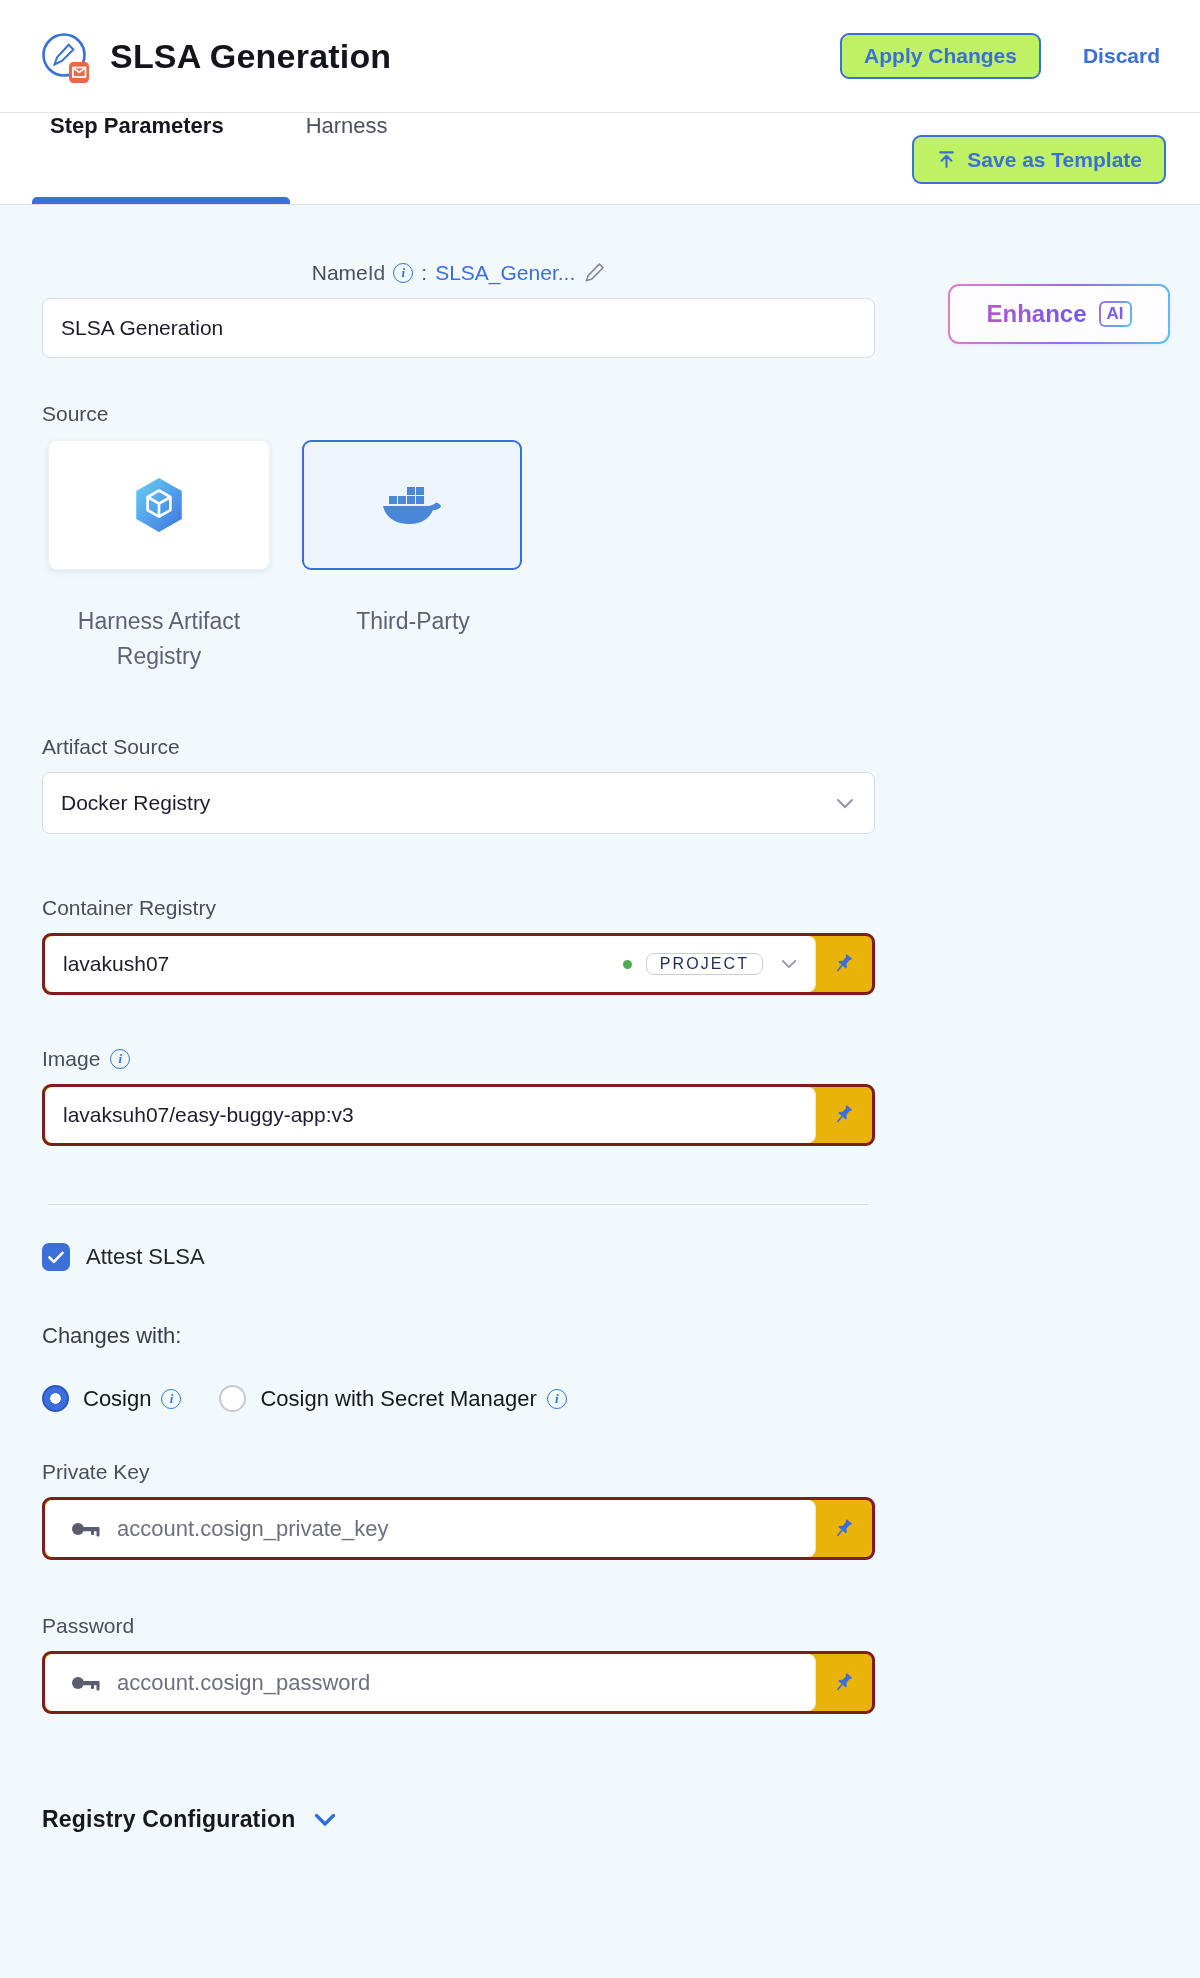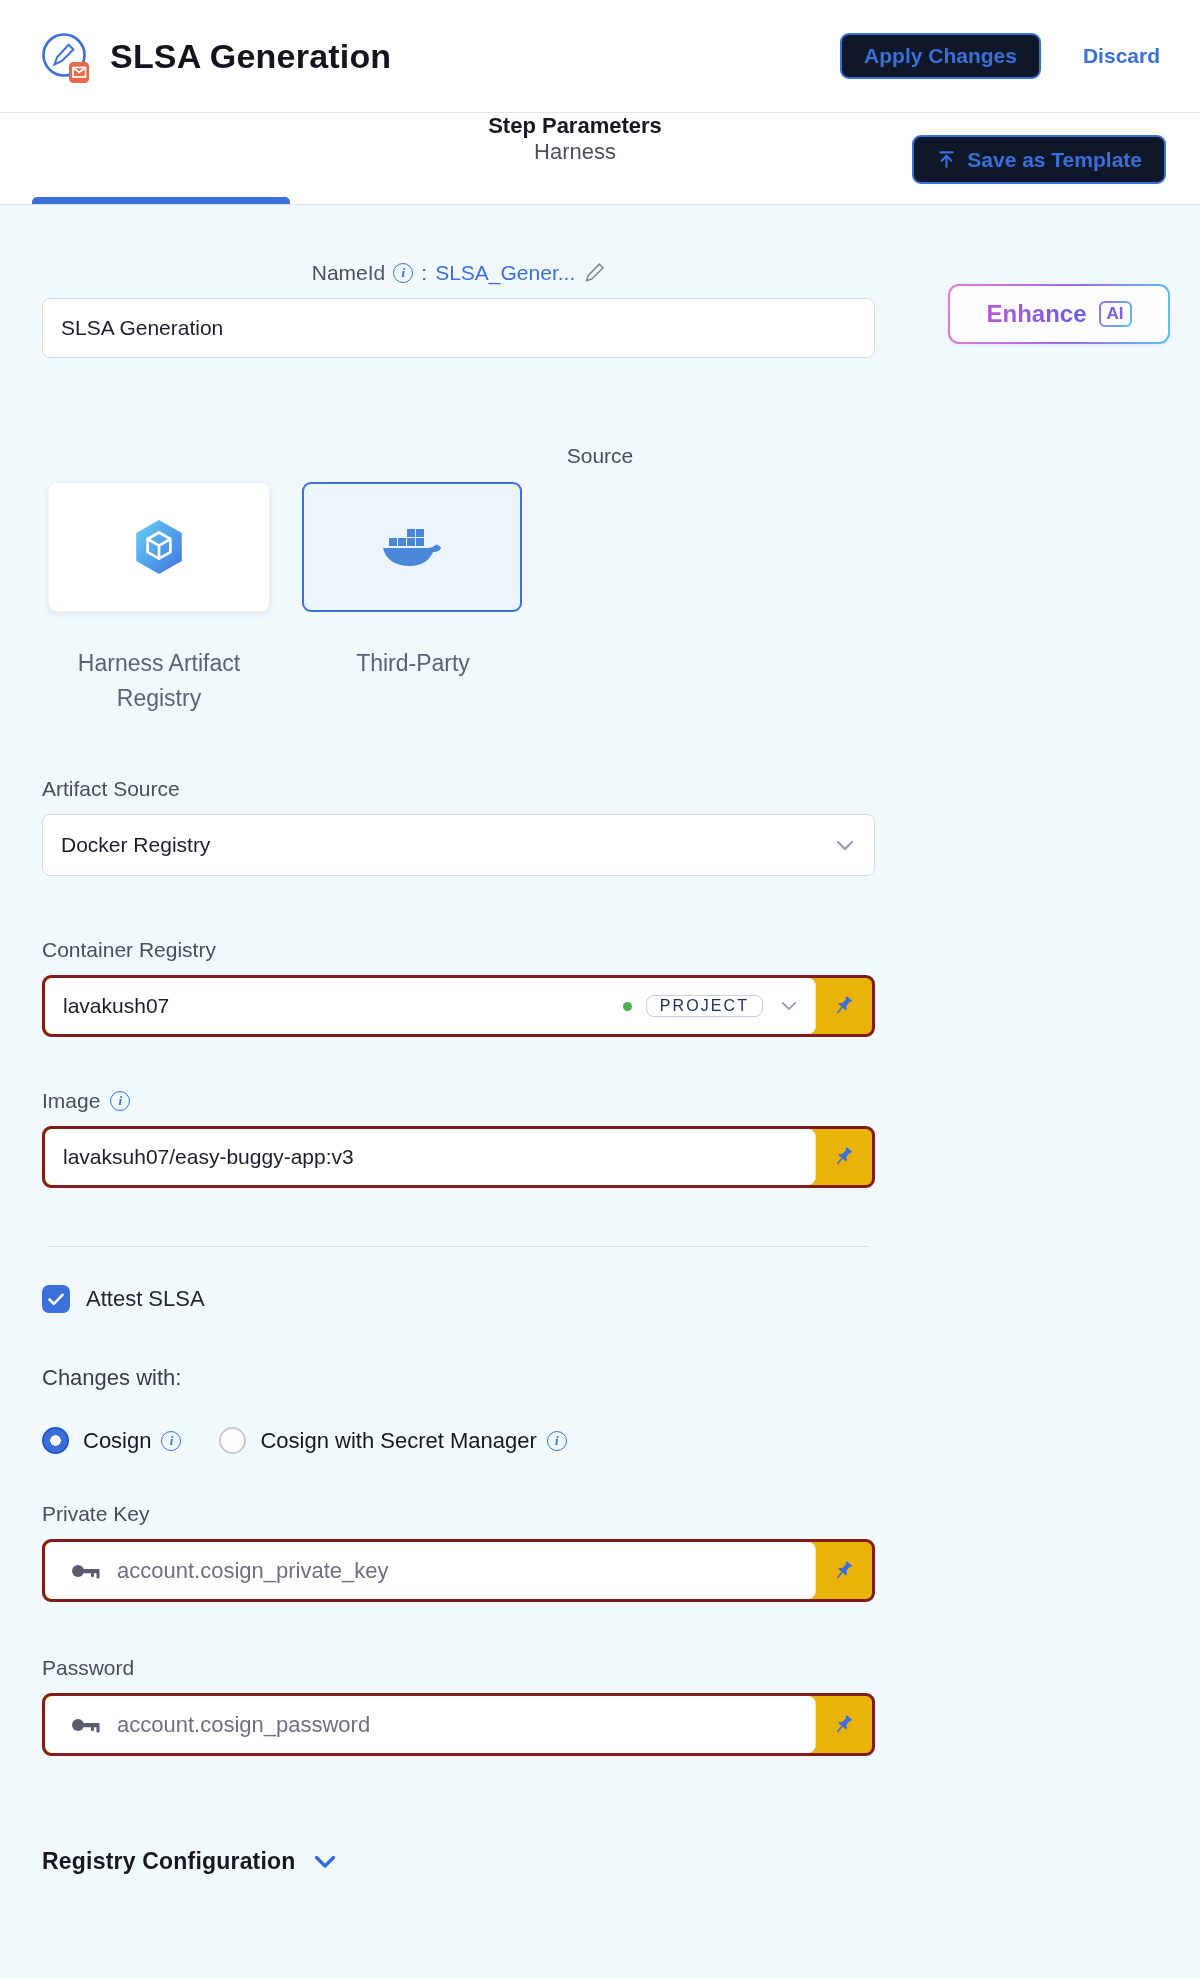--- a/index.html
+++ b/index.html
@@ -14,30 +14,30 @@
   
   .titlebar {
     height:113px; background:#fff; border-bottom:1px solid #e3e4ec;
     display:flex; align-items:center; padding:0 40px;
   }
   .step-icon { width:52px; height:54px; flex:0 0 auto; margin-top:4px; }
   .page-title { font-size:34px; font-weight:700; color:#14141c; margin-left:18px; letter-spacing:0.2px; }
   .titlebar-spacer { flex:1; }
   .btn-outline {
     display:inline-flex; align-items:center; gap:10px;
-    border:2px solid #3b6fd9; color:#3b6fd9; background:#0f172a;
+    border:2px solid #3b6fd9; color:#3b6fd9; background:#bef264;
     border-radius:9px; font-weight:700; font-size:21px;
     padding:8px 22px; height:46px; cursor:pointer; font-family:inherit;
   }
   .link-btn { color:#3b6fd9; font-weight:700; font-size:21px; background:none; border:none; margin-left:42px; cursor:pointer; font-family:inherit; }
 
   
   .tabbar {
     height:92px; background:#fff; border-bottom:1px solid #dddee8;
-    display:flex; align-items:center; padding:0 34px; position:relative;flex-direction:column;
+    display:flex; padding:0 34px; position:relative;
   }
   .tab { font-size:22px; color:#4e505f; margin-right:50px; padding:0 16px; cursor:pointer; }
   .tab.active { color:#17171f; font-weight:700; }
   .tab-underline {
     position:absolute; left:32px; bottom:0; width:258px; height:7px;
     background:#3b6fd9; border-radius:5px 5px 0 0;
   }
   .tabbar .btn-outline { position:absolute; right:34px; top:22px; height:49px; }
 
   
@@ -75,21 +75,21 @@
   }
   .ai-chip {
     border:2px solid transparent; border-radius:6px; padding:1px 6px;
     background:linear-gradient(#fdfdff,#fdfdff) padding-box,
                linear-gradient(120deg,#9a6ae8,#58c4ea) border-box;
     font-size:17px; font-weight:700;
     color:#7b5fe6;
   }
 
   
-  .source-label { margin-top:86px;text-align:center; }
+  .source-label { margin-top:44px; }
   .tile-row { display:flex; gap:32px; margin-top:14px; margin-left:6px; }
   .tile {
     width:222px; height:130px; border-radius:9px; background:#fff;
     box-shadow:0 2px 6px rgba(40,60,100,0.10); display:flex; align-items:center; justify-content:center;
     cursor:pointer; border:1px solid #f0f2f6;
   }
   .tile.selected {
     background:#ecf5fc; border:2px solid #3b6fd9; box-shadow:none; width:220px;
   }
   .caption-row { display:flex; gap:32px; margin-top:34px; margin-left:6px; }

